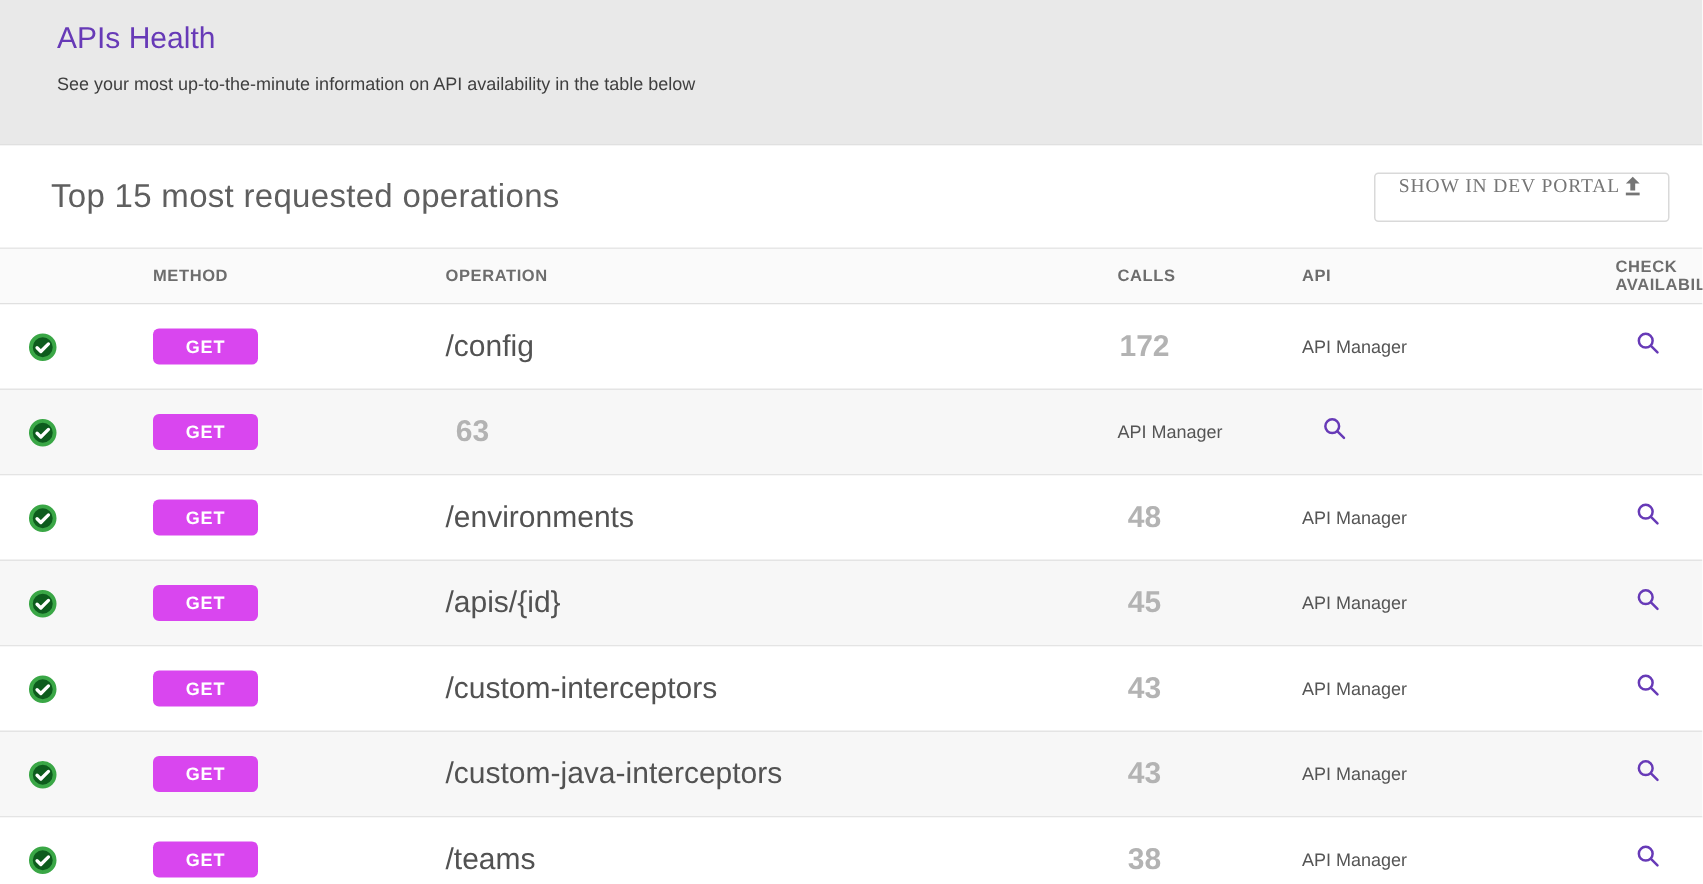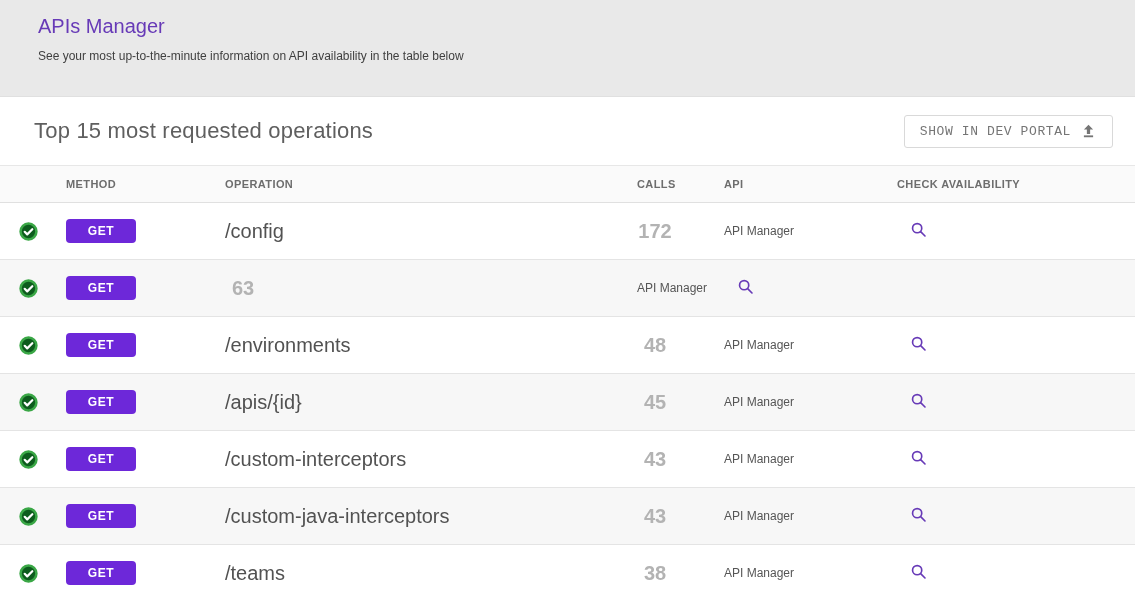--- a/index.html
+++ b/index.html
@@ -40,41 +40,41 @@
     background: #ffffff;
   }
   .section-title {
     color: #5f5f5f;
     font-size: 22px;
     font-weight: 400;
     letter-spacing: 0.2px;
   }
   .portal-button {
     display: flex;
-    align-items: center;
-    gap: 9px;
+    align-items: flex-start;
     height: 33px;
     padding: 0 15px;
     background: #ffffff;
     border: 1px solid #d9d9d9;
     border-radius: 3px;
     color: #757575;
     font-size: 13px;
     font-weight: 400;
     letter-spacing: 0.6px;
     cursor: pointer;
-    font-family: Liberation Mono, monospace;
+    font-family: Liberation Serif, serif;
   }
   .portal-button svg { display: block; }
 
   
   .grid-row {
     display: grid;
     grid-template-columns: 66px 159px 412px 87px 173px 1fr;
     align-items: center;
+    gap: 36px;
   }
   .table-header {
     height: 38px;
     background: #fafafa;
     border-top: 1px solid #e7e7e7;
     border-bottom: 1px solid #e0e0e0;
   }
   .table-header .col-label {
     color: #6d6d6d;
     font-size: 11px;
@@ -91,21 +91,21 @@
 
   .status-cell { padding-left: 19px; display: flex; align-items: center; }
   .status-icon { width: 19px; height: 19px; display: block; }
 
   .method-badge {
     display: inline-flex;
     align-items: center;
     justify-content: center;
     width: 70px;
     height: 24px;
-    background: #6d28d9;
+    background: #d946ef;
     border-radius: 4px;
     color: #ffffff;
     font-size: 12px;
     font-weight: 700;
     letter-spacing: 0.6px;
   }
   .operation-cell {
     color: #525252;
     font-size: 20px;
   }
@@ -127,21 +127,21 @@
     border: none;
     padding: 0;
     cursor: pointer;
     display: inline-flex;
   }
 </style>
 </head>
 <body>
 
 <div class="banner">
-  <div class="banner-title">APIs Manager</div>
+  <div class="banner-title">APIs Health</div>
   <div class="banner-subtitle">See your most up-to-the-minute information on API availability in the table below</div>
 </div>
 
 <div class="section-bar">
   <div class="section-title">Top 15 most requested operations</div>
   <button class="portal-button">
     <span>SHOW IN DEV PORTAL</span>
     <span>
       <svg width="17" height="17" viewBox="0 0 24 24" fill="#757575">
         <path d="M12 2.5 L18.5 9 H14.3 V15.5 H9.7 V9 H5.5 Z"></path>

